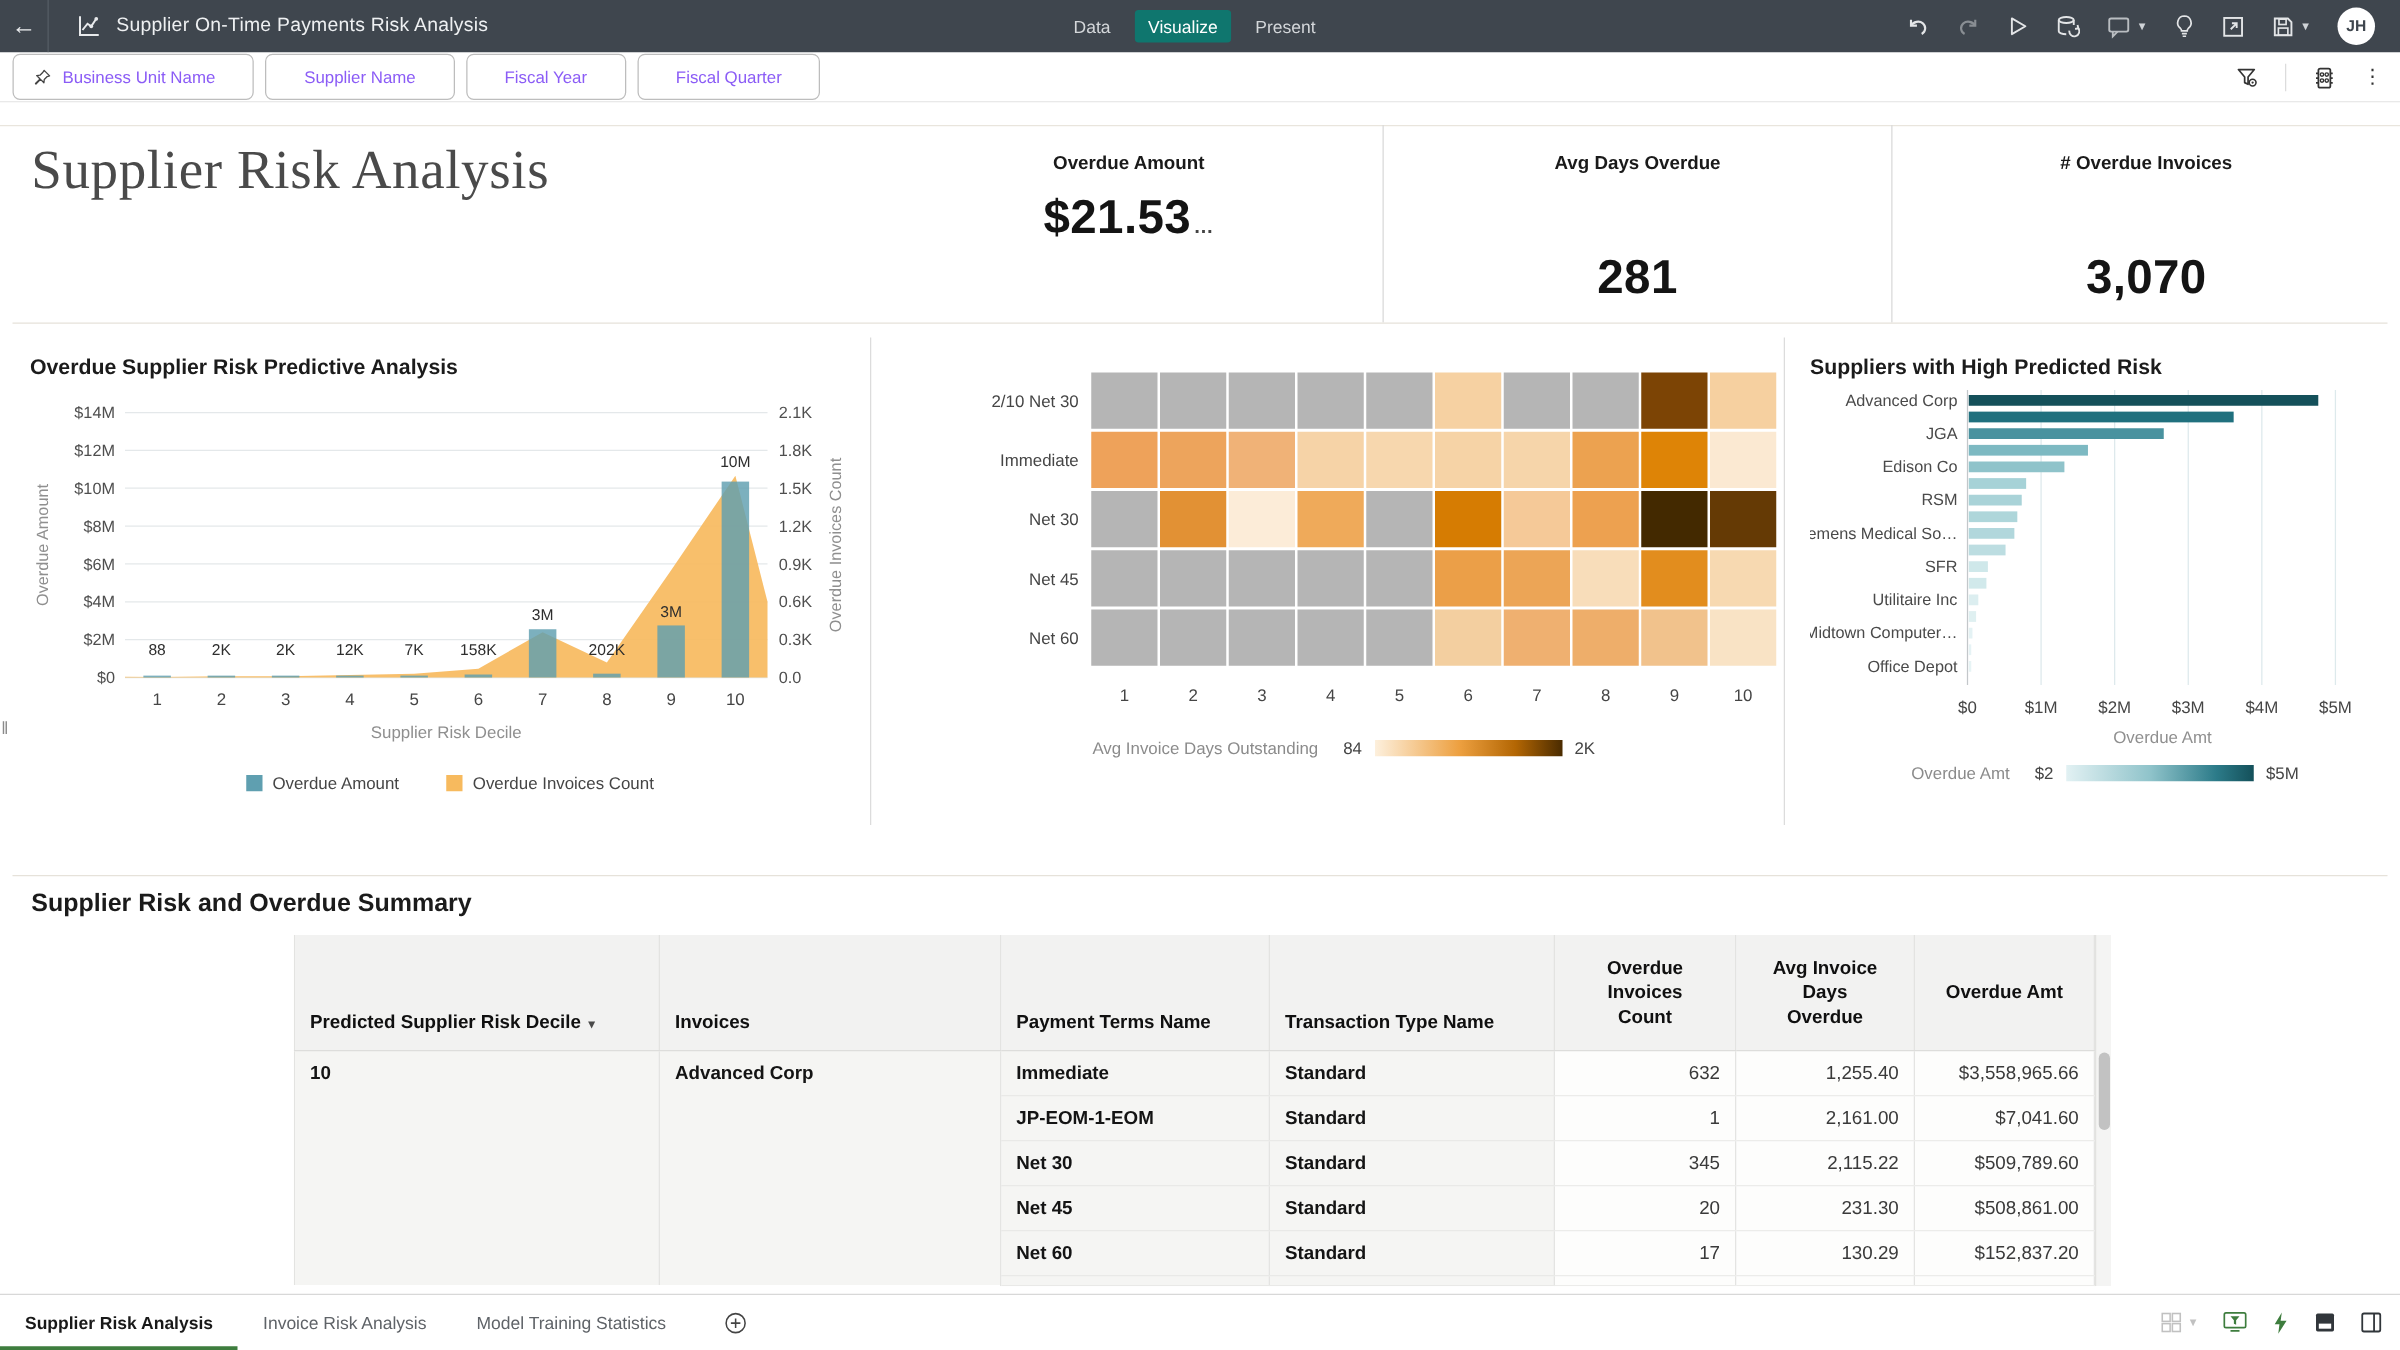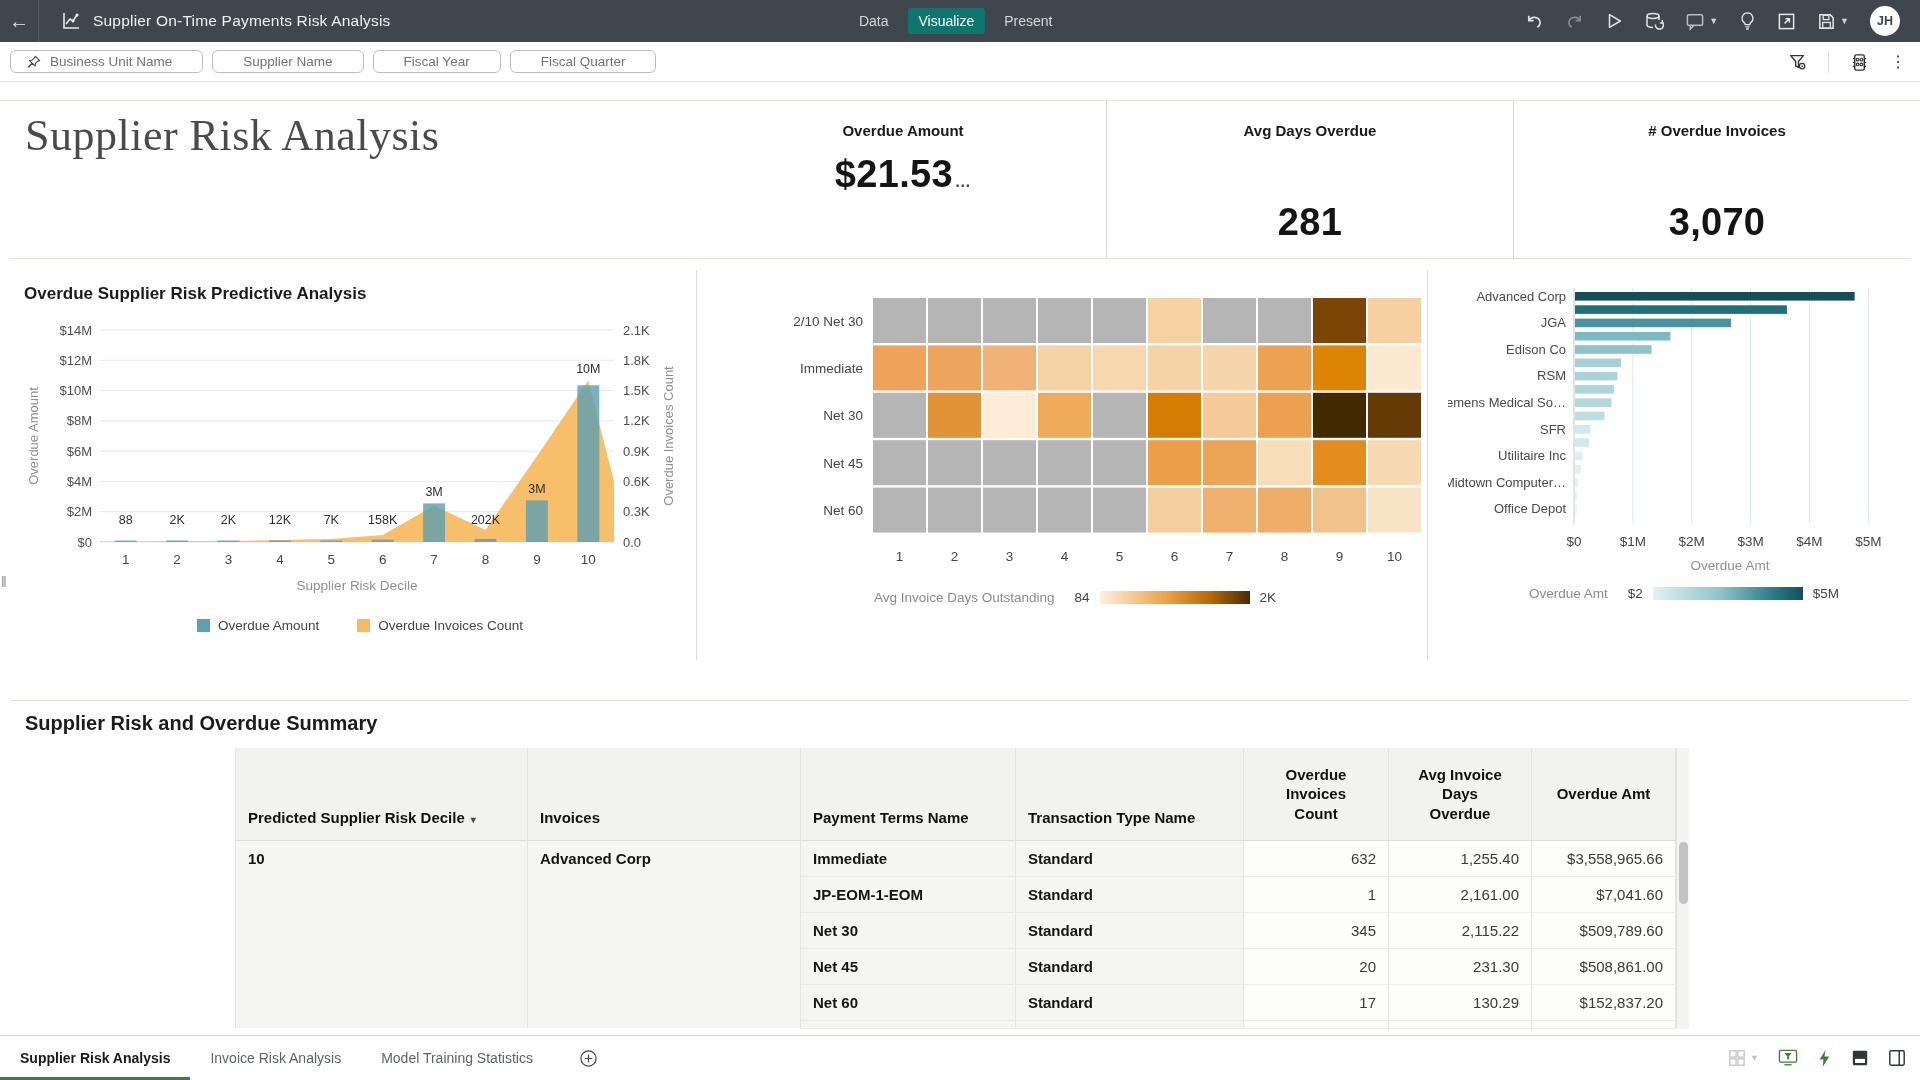--- a/index.html
+++ b/index.html
@@ -22,22 +22,22 @@
   .tb-icon { display:flex; align-items:center; justify-content:center; cursor:pointer; }
   .tb-icon svg { display:block; }
   .tb-icon.disabled { opacity:.45; }
   .tb-caret { margin-left:4px; font-size:9px; color:#cfd3d7; }
   .avatar { width:30px; height:30px; border-radius:50%; background:#fff; color:#3f464e;
     font-size:12.5px; font-weight:bold; display:flex; align-items:center; justify-content:center; }
 
   
   .filterbar { position:absolute; top:42px; left:0; width:1920px; height:40px; background:#fff;
     border-bottom:1px solid #e2e2e2; display:flex; align-items:center; padding:0 10px; }
-  .pill { height:23px; border:1px solid #bdbdbd; border-radius:6px; background:#fff;
-    display:flex; align-items:center; padding:0 30px; margin-right:9px; font-size:13.5px; color:#737373; cursor:pointer; }
+  .pill { height:37px; border:1px solid #bdbdbd; border-radius:6px; background:#fff;
+    display:flex; align-items:center; padding:0 30px; margin-right:9px; font-size:13.5px; color:#8b5cf6; cursor:pointer; }
   .pill .pin { margin-right:9px; display:flex; }
   .fb-right { position:absolute; right:14px; top:0; height:40px; display:flex; align-items:center; gap:20px; }
   .fb-divider { width:1px; height:22px; background:#dcdcdc; }
   .kebab { font-size:16px; color:#333; letter-spacing:0; line-height:1; cursor:pointer; }
 
   
   .canvas { position:absolute; top:82px; left:0; width:1920px; height:953px; background:#fff; }
   .canvas-topline { position:absolute; top:18px; left:0; width:1920px; height:1px; background:#e9e5dd; }
   .hdiv { position:absolute; left:10px; width:1900px; height:1px; background:#e6e2da; }
   .hdiv1 { top:176px; } .hdiv2 { top:618px; }
@@ -383,20 +383,21 @@
               <text x="671.5" y="277" text-anchor="middle" font-size="13.5" fill="#454545">10</text>
             </svg></div>
         <div class="legend" style="gap:10px;">
           <span class="legend-muted">Avg Invoice Days Outstanding</span>
           <span>84</span>
           <span class="grad-bar" id="heatGrad" style="background: linear-gradient(90deg, rgb(253, 240, 221), rgb(237, 160, 64) 45%, rgb(179, 102, 3) 75%, rgb(74, 43, 0));"></span>
           <span>2K</span>
         </div>
       </div>
       <div class="panel panel-hbar">
+        <h2>Suppliers with High Predicted Risk</h2>
         <div id="hbar-chart"><svg width="470" height="296">
               <line x1="126" x2="126" y1="4" y2="240" stroke="#c3c7ca" stroke-width="1"></line>
               <text x="126" y="262" text-anchor="middle" font-size="13.5" fill="#454545">$0</text>
               <line x1="184.8679245283019" x2="184.8679245283019" y1="4" y2="240" stroke="#dde9ec" stroke-width="1"></line>
               <text x="184.8679245283019" y="262" text-anchor="middle" font-size="13.5" fill="#454545">$1M</text>
               <line x1="243.7358490566038" x2="243.7358490566038" y1="4" y2="240" stroke="#dde9ec" stroke-width="1"></line>
               <text x="243.7358490566038" y="262" text-anchor="middle" font-size="13.5" fill="#454545">$2M</text>
               <line x1="302.60377358490564" x2="302.60377358490564" y1="4" y2="240" stroke="#dde9ec" stroke-width="1"></line>
               <text x="302.60377358490564" y="262" text-anchor="middle" font-size="13.5" fill="#454545">$3M</text>
               <line x1="361.4716981132076" x2="361.4716981132076" y1="4" y2="240" stroke="#dde9ec" stroke-width="1"></line>

